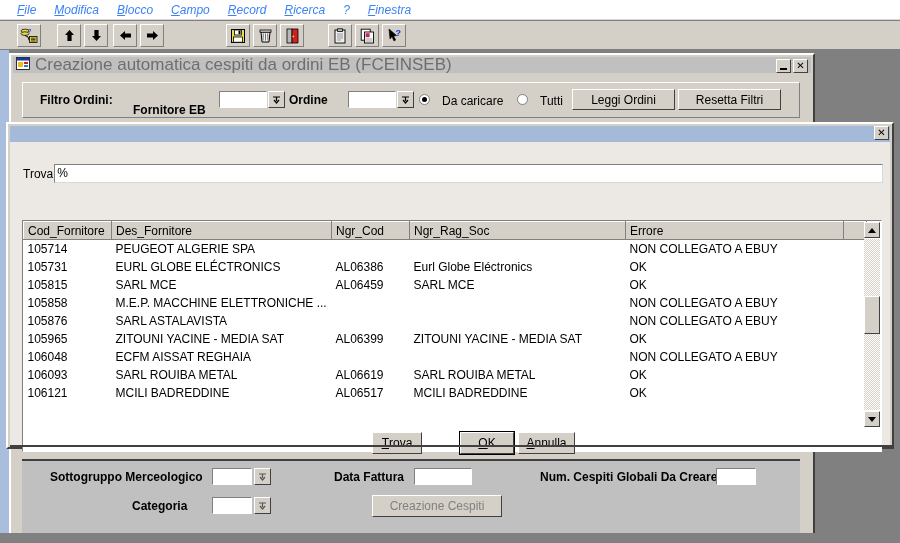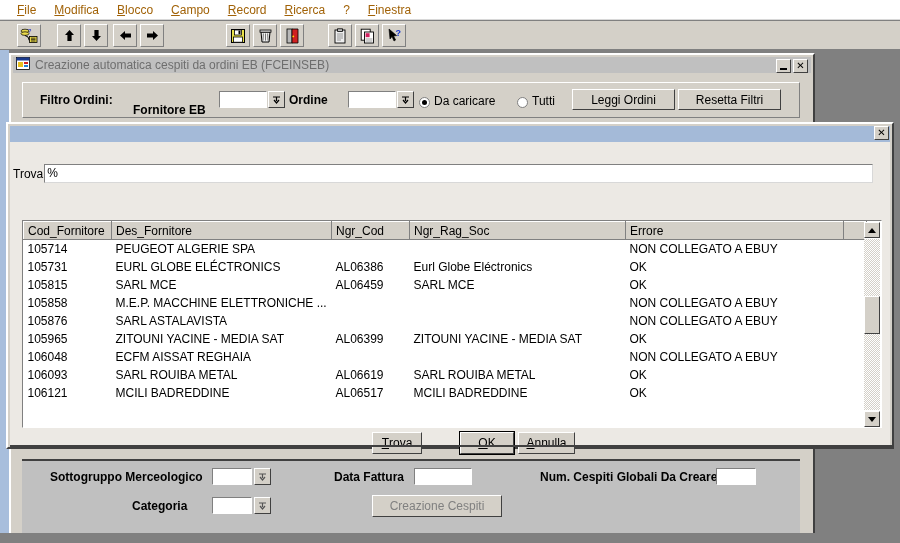--- a/index.html
+++ b/index.html
@@ -14,22 +14,23 @@
   #root { position: relative; width: 900px; height: 543px; background:#808080; }
 
   
   .menubar {
     position:absolute; left:0; top:0; width:900px; height:20px;
     background:#ffffff;
     border-bottom:1px solid #d8d8d8;
     display:flex; align-items:center; padding-left:8px; box-sizing:border-box;
   }
   .menu-item {
-    font-size:12px; color:#a16207; padding:0 9px; line-height:18px; white-space:nowrap;
+    font-size:12px; color:#3b82f6; padding:0 9px; line-height:18px; white-space:nowrap;
     cursor:default;
+    font-style:italic;
   }
   .menu-item u { text-decoration: underline; }
 
   
   .toolbar {
     position:absolute; left:0; top:21px; width:900px; height:29px;
     background:#d4d0c8; border-bottom:1px solid #808080;
     box-sizing:border-box;
   }
   .tb-group { position:absolute; top:3px; height:23px; display:flex; gap:3px; }
@@ -59,21 +60,21 @@
     border-top:2px solid #ffffff; border-left:2px solid #ffffff;
     border-right:2px solid #404040; border-bottom:2px solid #404040;
     box-sizing:border-box;
   }
   .childwin-title {
     position:absolute; left:2px; top:2px; width:798px; height:16px;
     background:#c0c0c0;
     display:flex; align-items:center; padding-left:3px; box-sizing:border-box;
   }
   .childwin-title .ttl-text {
-    font-size:12px; color:#6e6e6e; margin-left:5px; white-space:nowrap;
+    font-size:17px; color:#6e6e6e; margin-left:5px; white-space:nowrap;
   }
   .win-btns { position:absolute; right:3px; top:2px; display:flex; gap:2px; }
   .winbtn {
     width:15px; height:14px; background:#d4d0c8;
     border-top:1px solid #ffffff; border-left:1px solid #ffffff;
     border-right:1px solid #404040; border-bottom:1px solid #404040;
     box-sizing:border-box; position:relative;
     display:flex; align-items:center; justify-content:center;
     font-size:10px; line-height:1; font-family:"Liberation Sans",sans-serif;
   }
@@ -92,21 +93,21 @@
     border-top:1px solid #808080; border-left:1px solid #808080;
     border-right:1px solid #ffffff; border-bottom:1px solid #ffffff;
     box-sizing:border-box;
   }
   .lovbtn {
     position:absolute; width:17px; height:17px; background:#d4d0c8;
     border-top:1px solid #ffffff; border-left:1px solid #ffffff;
     border-right:1px solid #404040; border-bottom:1px solid #404040;
     box-sizing:border-box; display:flex; align-items:center; justify-content:center;
   }
-  .radio-wrap { position:absolute; display:flex; align-items:flex-end; gap:4px; }
+  .radio-wrap { position:absolute; display:flex; align-items:flex-start; gap:12px; }
   .radio {
     width:11px; height:11px; border-radius:50%;
     background:#ffffff; border:1px solid #808080; box-sizing:border-box;
     position:relative;
   }
   .radio.on::after {
     content:''; position:absolute; left:2px; top:2px; width:5px; height:5px;
     border-radius:50%; background:#000;
   }
   .radio-lbl { font-size:12px; color:#000; white-space:nowrap; }
@@ -143,33 +144,33 @@
   .lov-close {
     position:absolute; right:3px; top:2px;
     width:15px; height:14px; background:#d4d0c8;
     border-top:1px solid #ffffff; border-left:1px solid #ffffff;
     border-right:1px solid #404040; border-bottom:1px solid #404040;
     box-sizing:border-box; display:flex; align-items:center; justify-content:center;
     font-size:10px; line-height:1;
   }
   .lov-body { position:absolute; left:2px; top:18px; width:880px; height:305px; background:#ece9e4; }
 
-  .trova-row { position:absolute; left:3px; top:21px; width:860px; height:21px; display:flex; align-items:center; }
+  .trova-row { position:absolute; left:13px; top:21px; width:860px; height:21px; display:flex; align-items:center; }
   .trova-lbl { font-size:12px; color:#000; margin-right:1px; }
   .trova-input {
     flex:1; height:19px; background:#ffffff;
     border-top:1px solid #808080; border-left:1px solid #808080;
     border-right:1px solid #d8d8d8; border-bottom:1px solid #d8d8d8;
     box-sizing:border-box; font-size:12px; color:#000;
     padding-left:2px; line-height:17px;
   }
 
   
   .grid-wrap {
-    position:absolute; left:12px; top:78px; width:860px; height:208px;
+    position:absolute; left:12px; top:78px; width:860px; height:232px;
     background:#ffffff;
     border-top:1px solid #808080; border-left:1px solid #808080;
     border-right:1px solid #ffffff; border-bottom:1px solid #ffffff;
     box-sizing:border-box;
   }
   table.grid { border-collapse:collapse; table-layout:fixed; width:843px; }
   table.grid th {
     background:#d4d0c8;
     border-top:1px solid #ffffff; border-left:1px solid #ffffff;
     border-right:1px solid #808080; border-bottom:1px solid #808080;

